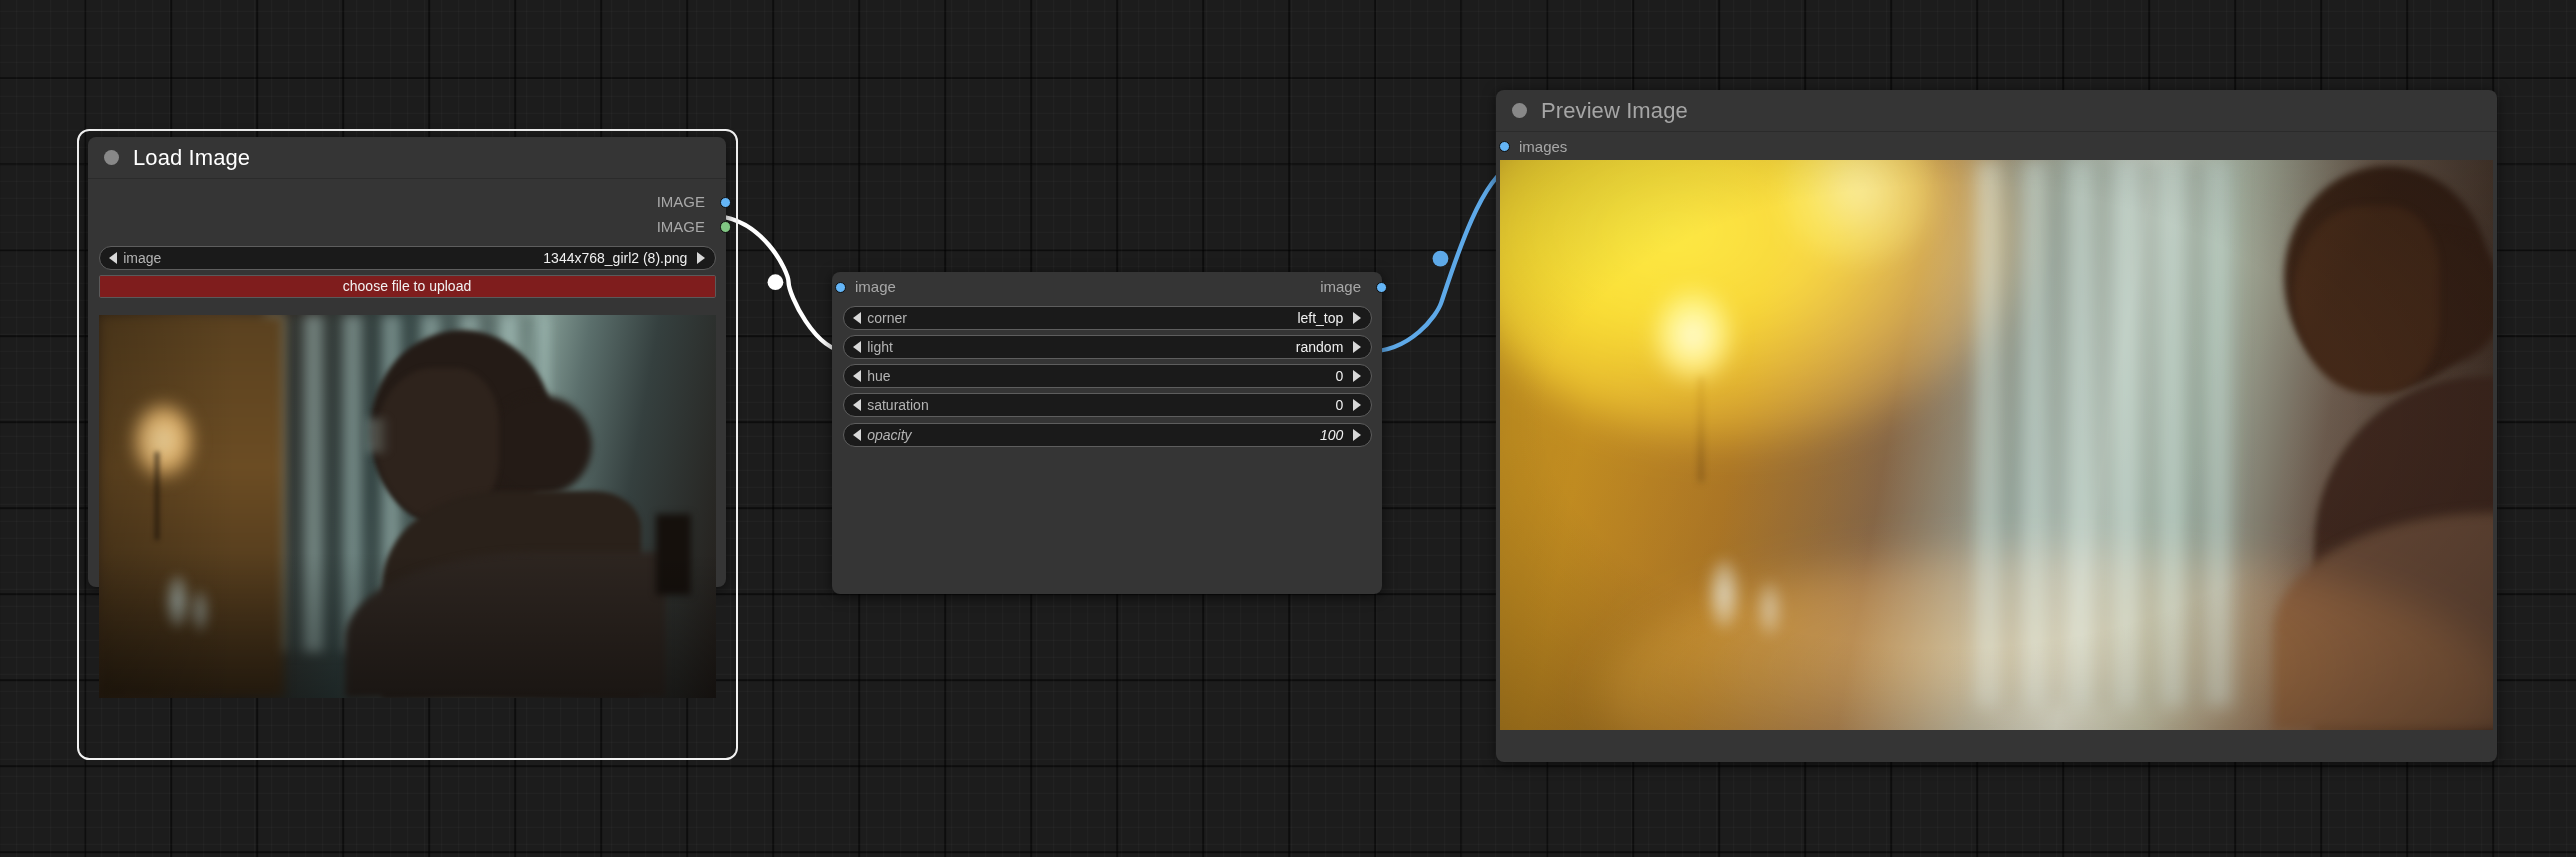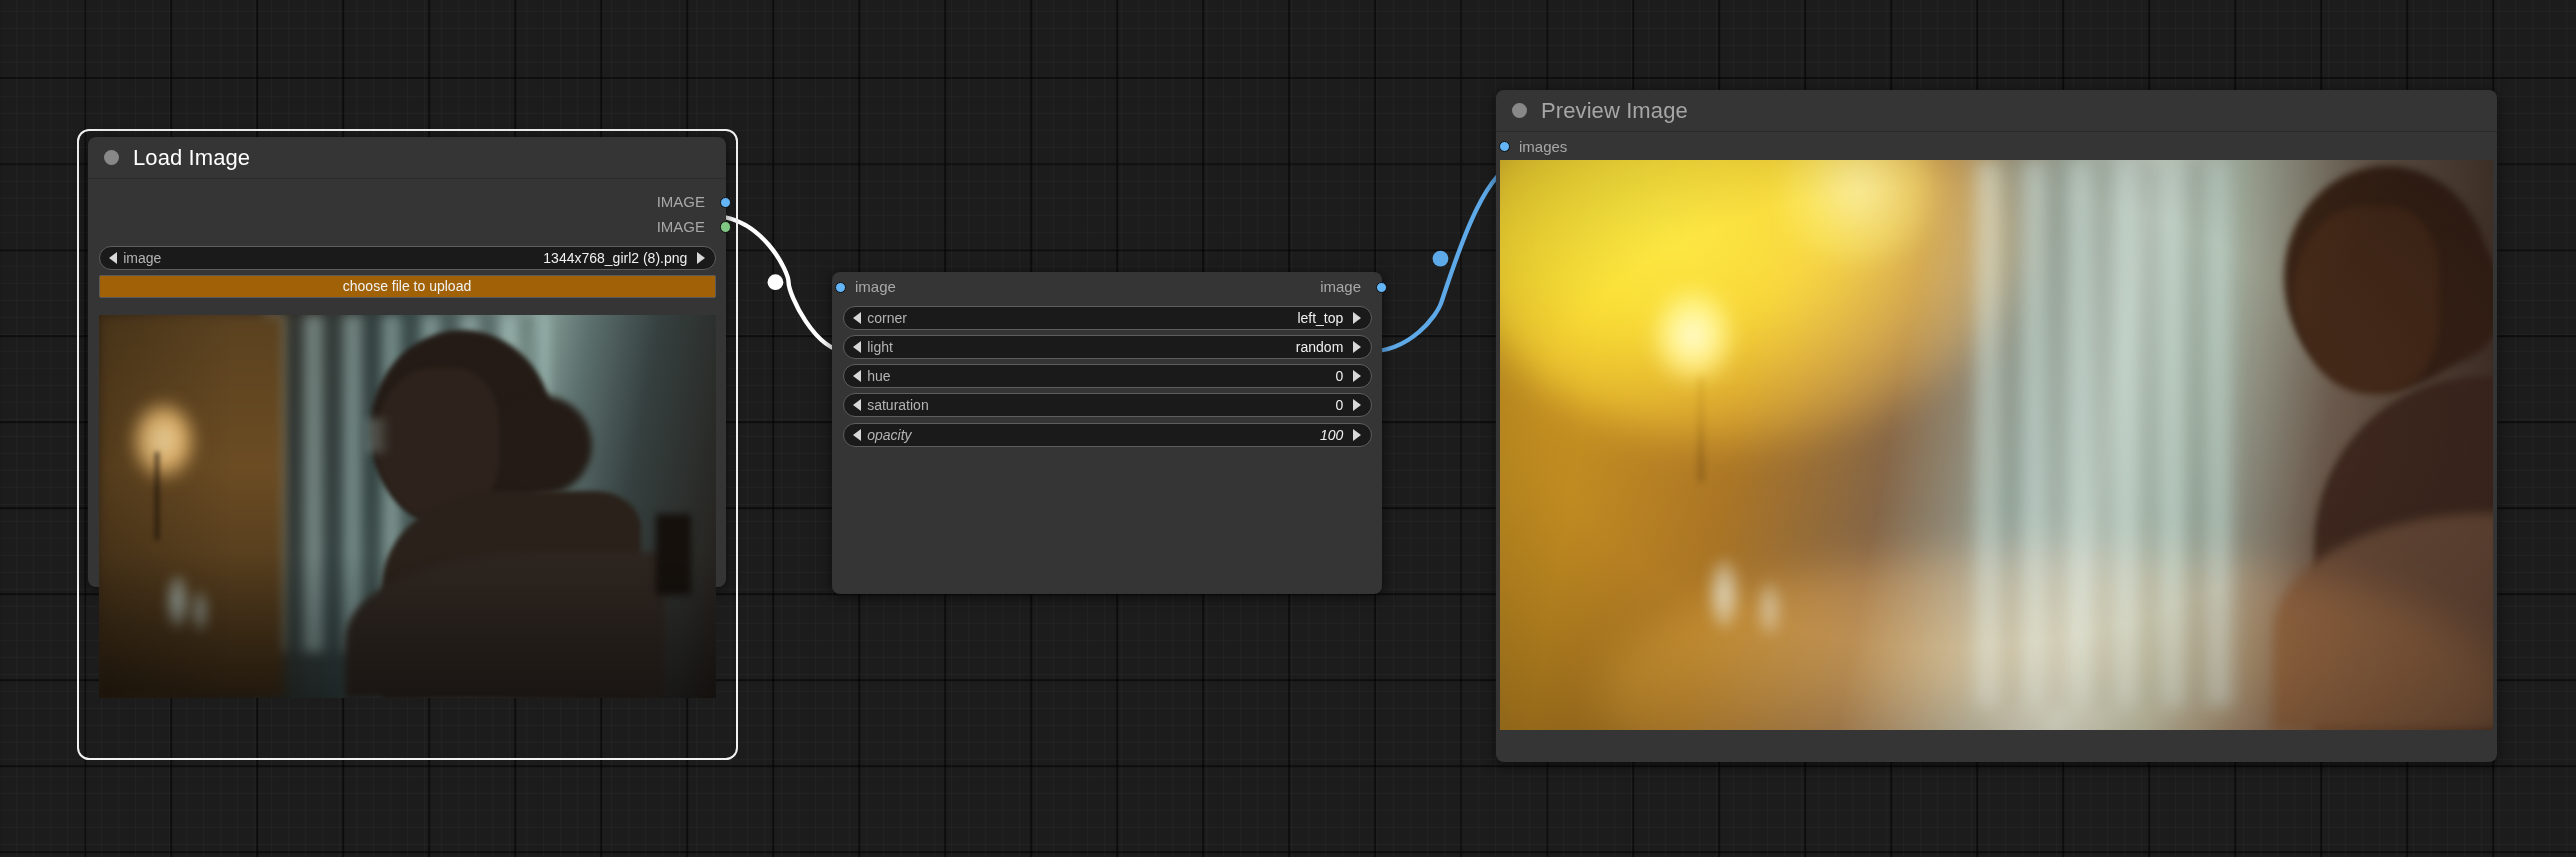--- a/index.html
+++ b/index.html
@@ -133,21 +133,21 @@
   .w-value {
     flex: 0 0 auto;
     font-size: 14px;
     color: #f0f0f0;
     padding-right: 9.6px;
     white-space: nowrap;
     margin-left: 32px;
   }
   .btn-widget {
     height: 23px;
-    background: #a16207;
+    background: #7f1d1d;
     border: 0.9px solid #5a5a5a;
     border-radius: 1.8px;
     display: flex;
     align-items: center;
     justify-content: center;
     font-size: 14px;
     color: #f2f2f2;
     box-sizing: border-box;
   }
 

